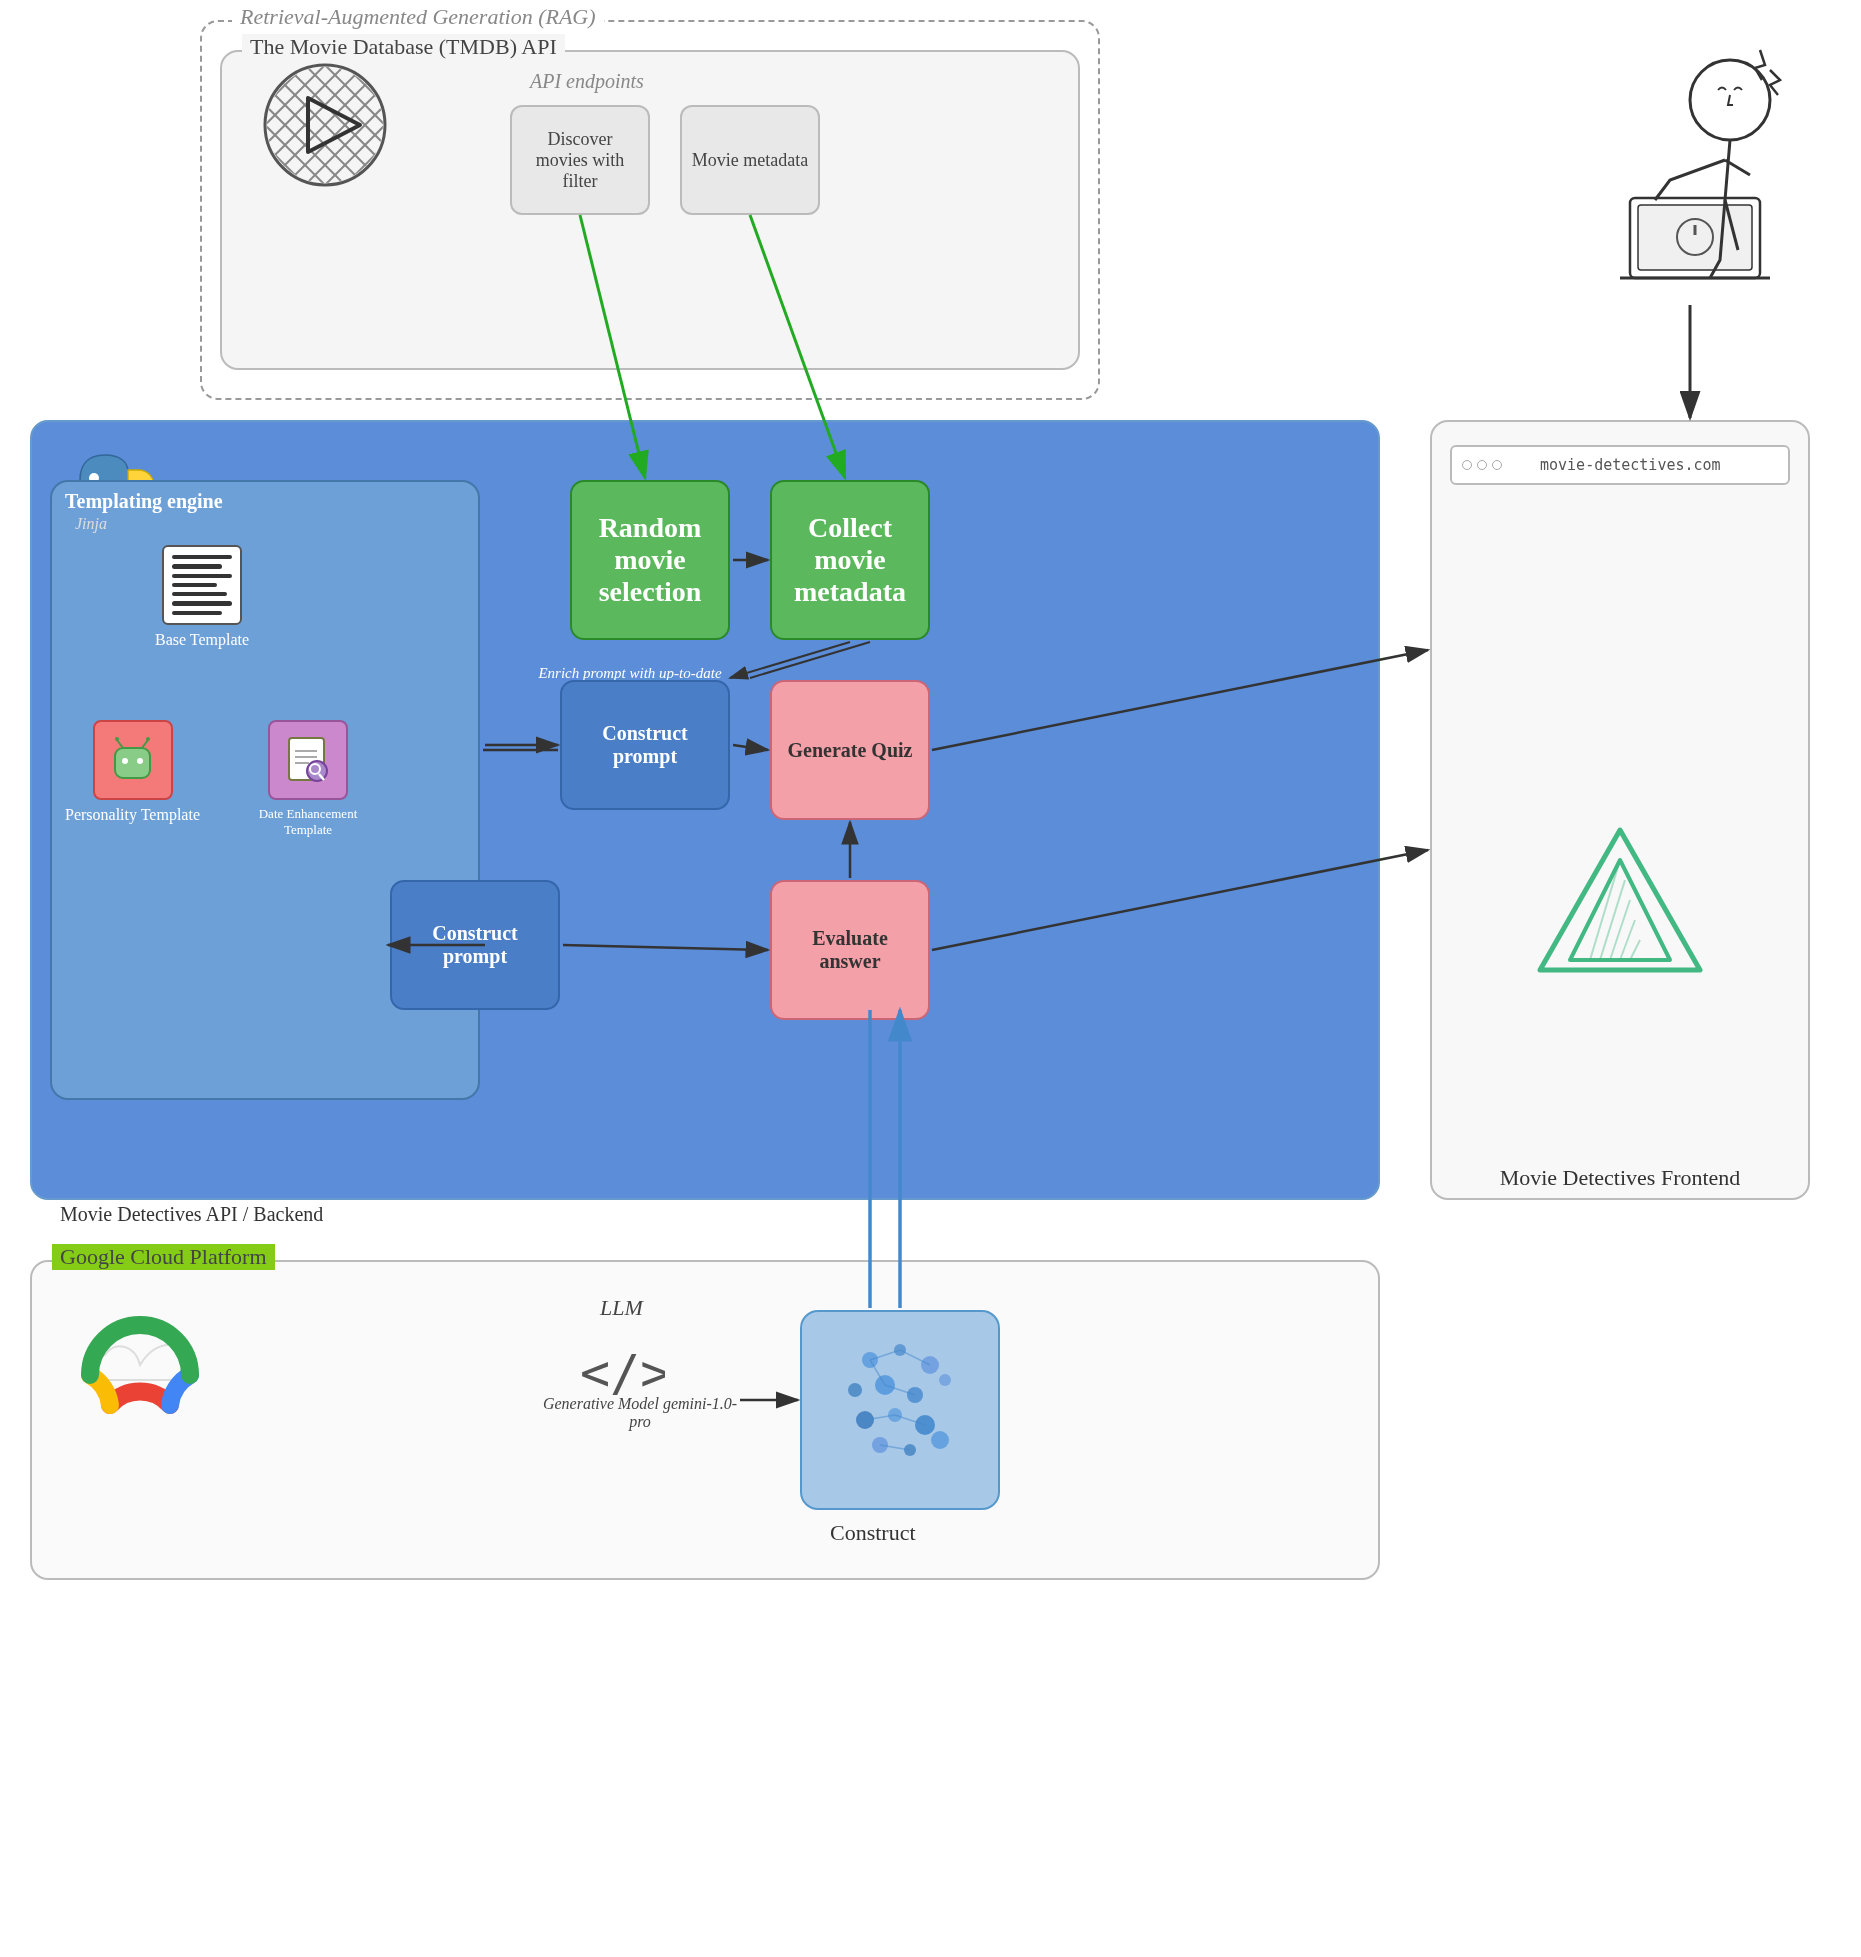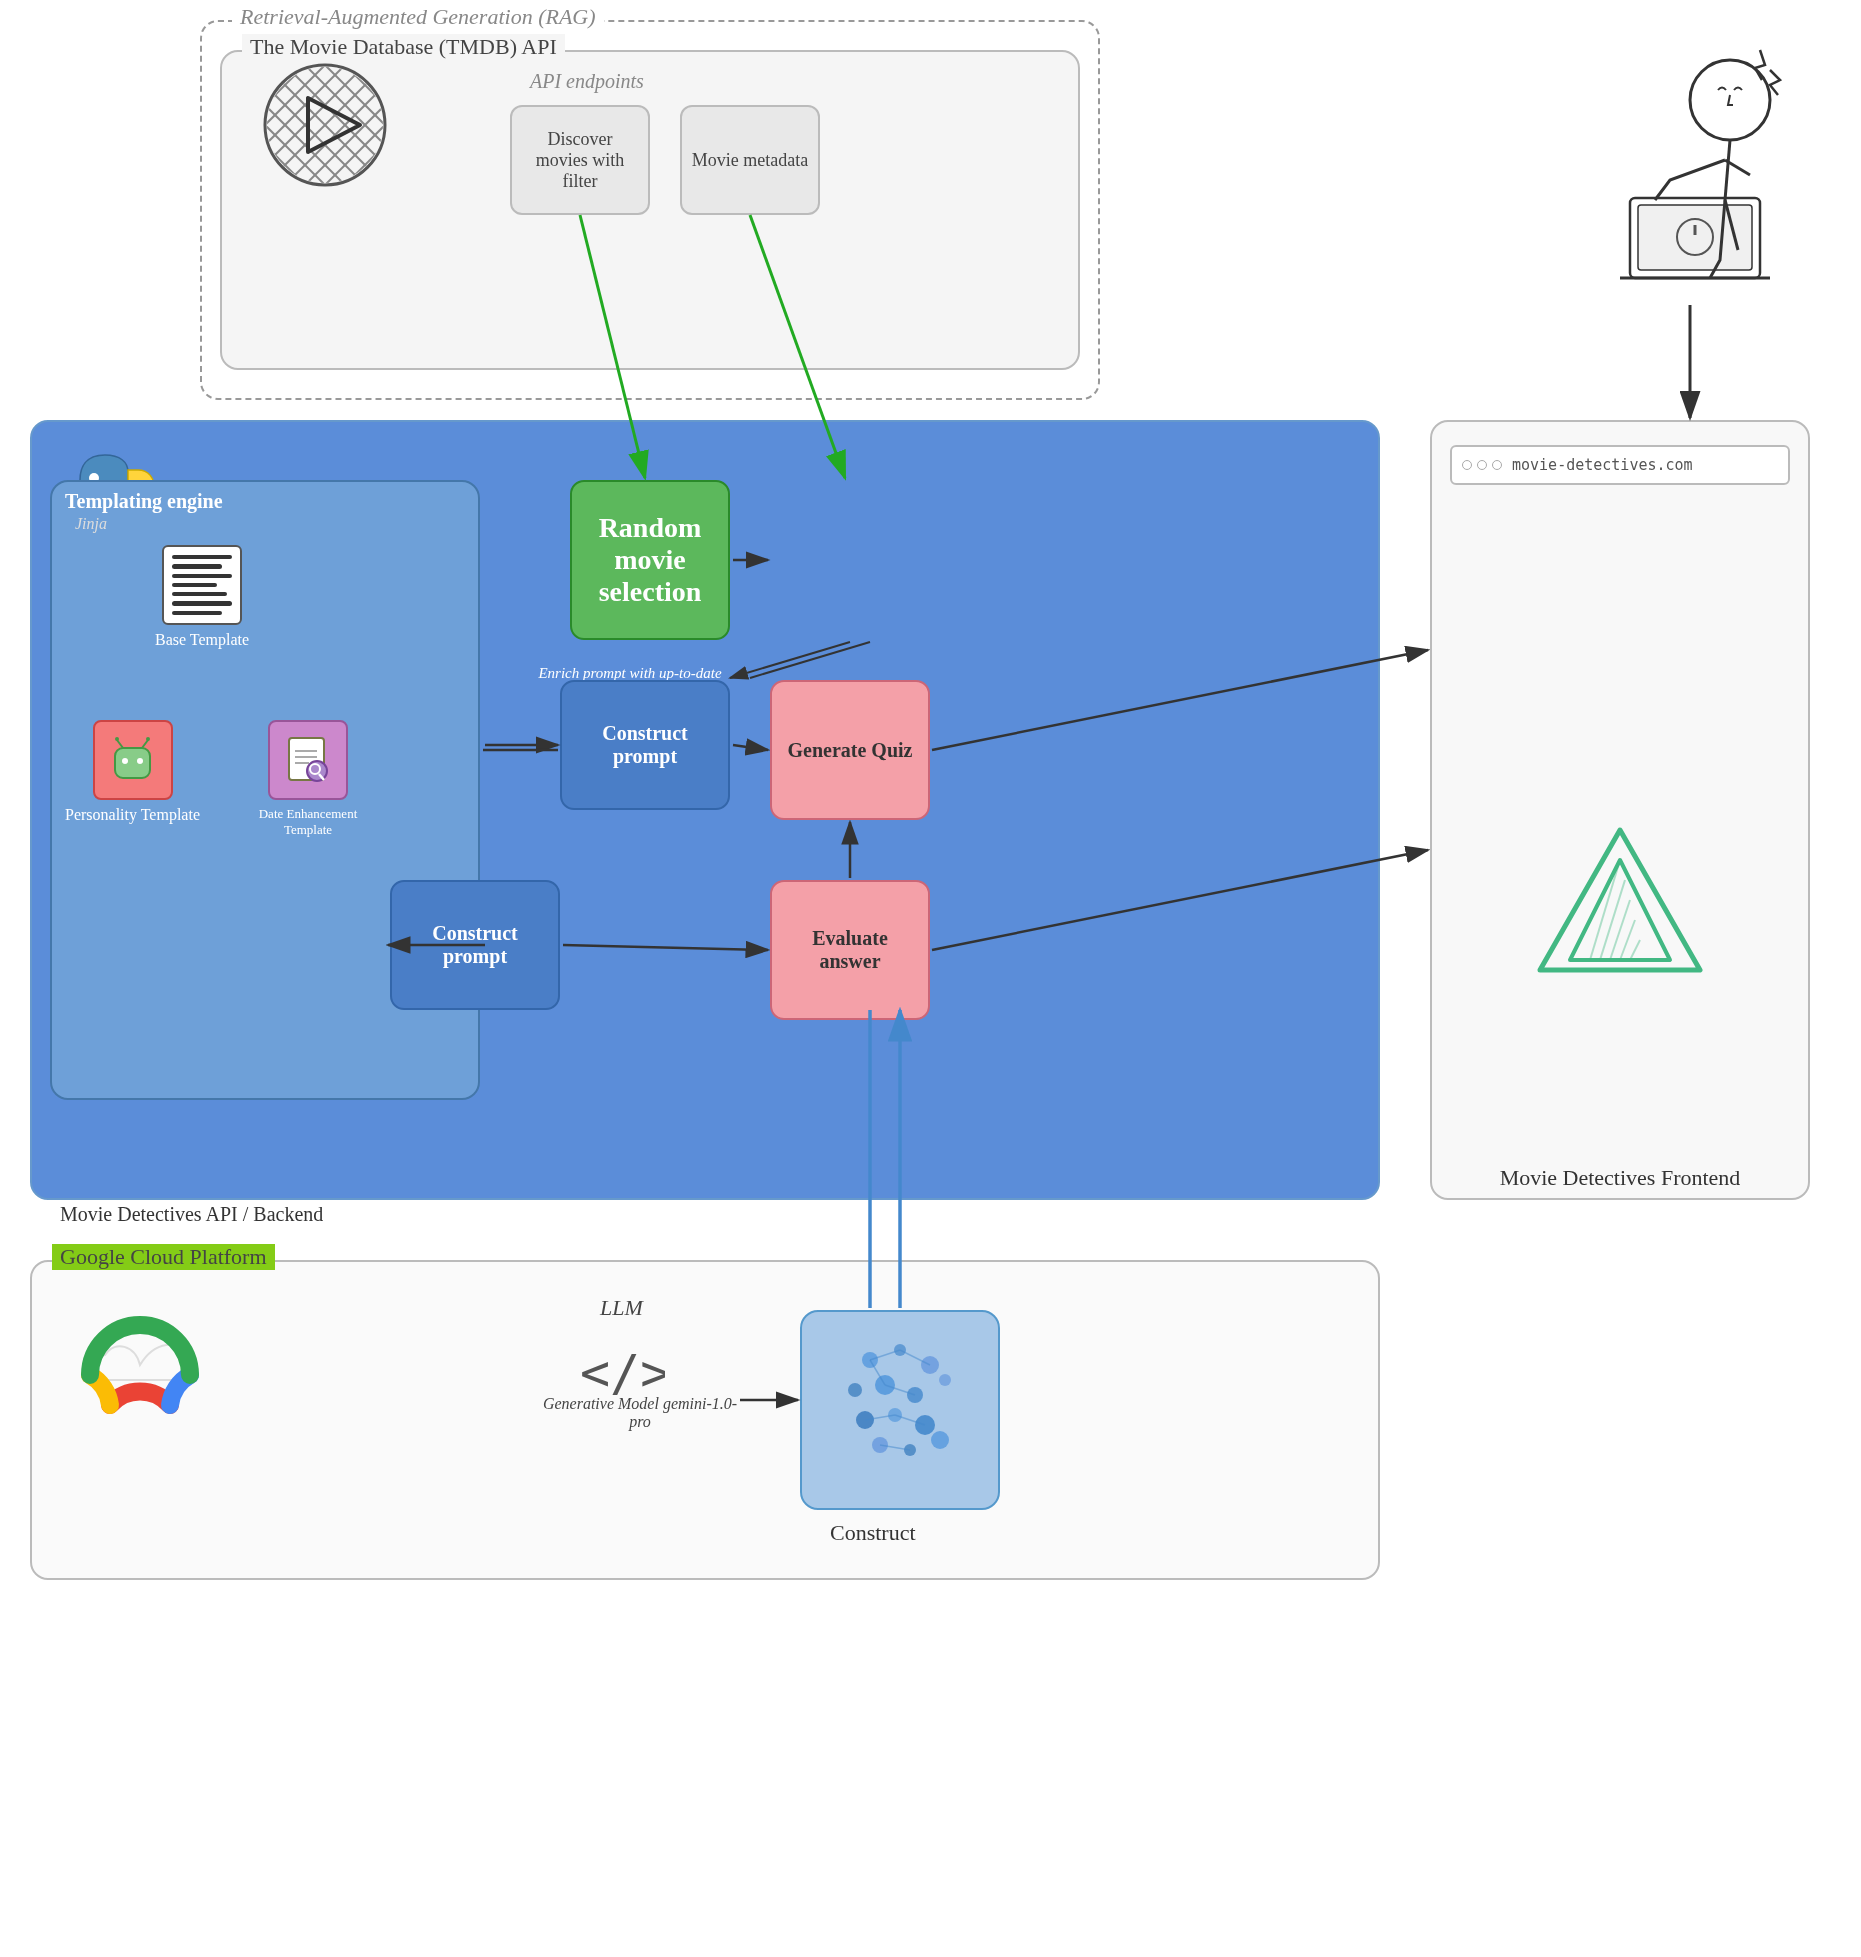--- a/index.html
+++ b/index.html
@@ -376,20 +376,21 @@
     .url-dot {
       width: 10px;
       height: 10px;
       border-radius: 50%;
       border: 1.5px solid #aaa;
     }
     .url-text {
       font-size: 15px;
       color: #555;
       font-family: monospace;
+      margin-left: 28px;
     }
 
     
     .vue-logo-area {
       position: absolute;
       top: 800px;
       left: 1510px;
       width: 220px;
       height: 220px;
     }
@@ -610,20 +611,23 @@
         <line x1="38" y1="41" x2="43" y2="47" stroke="white" stroke-width="2.5"></line>
       </svg>
     </div>
     <div class="template-label" style="font-size:13px; width:140px;">Date Enhancement Template</div>
   </div>
 
   <div class="green-box random-movie-box">
     <span>Random movie selection</span>
   </div>
 
+  <div class="green-box collect-metadata-box">
+    <span>Collect movie metadata</span>
+  </div>
 
   <div class="enrich-label">Enrich prompt with up-to-date data</div>
 
   <div class="blue-box construct-prompt-top">
     <span>Construct prompt</span>
   </div>
 
   <div class="pink-box generate-quiz-box">
     <span>Generate Quiz</span>
   </div>

